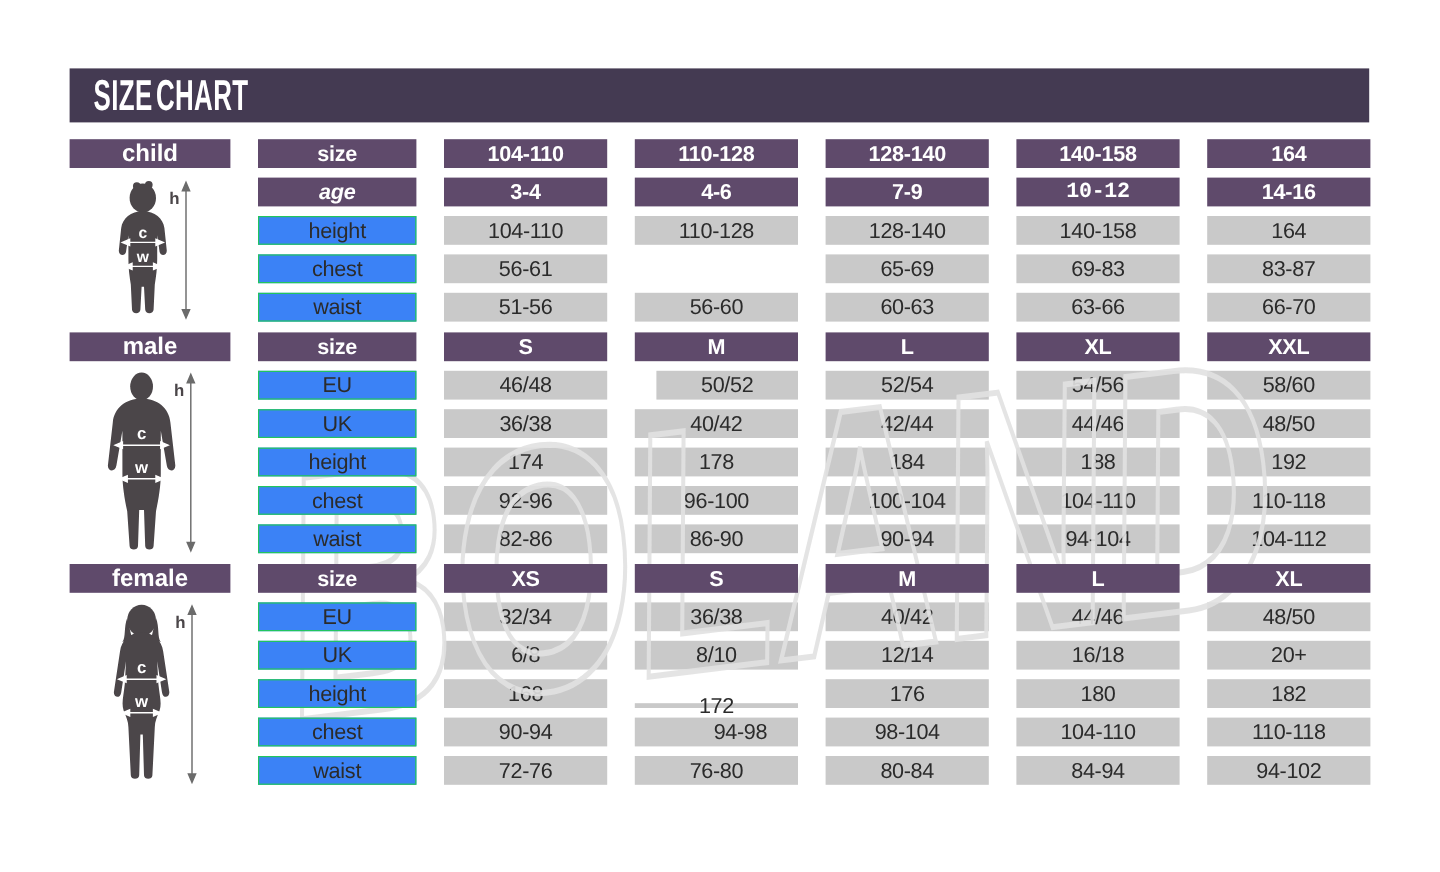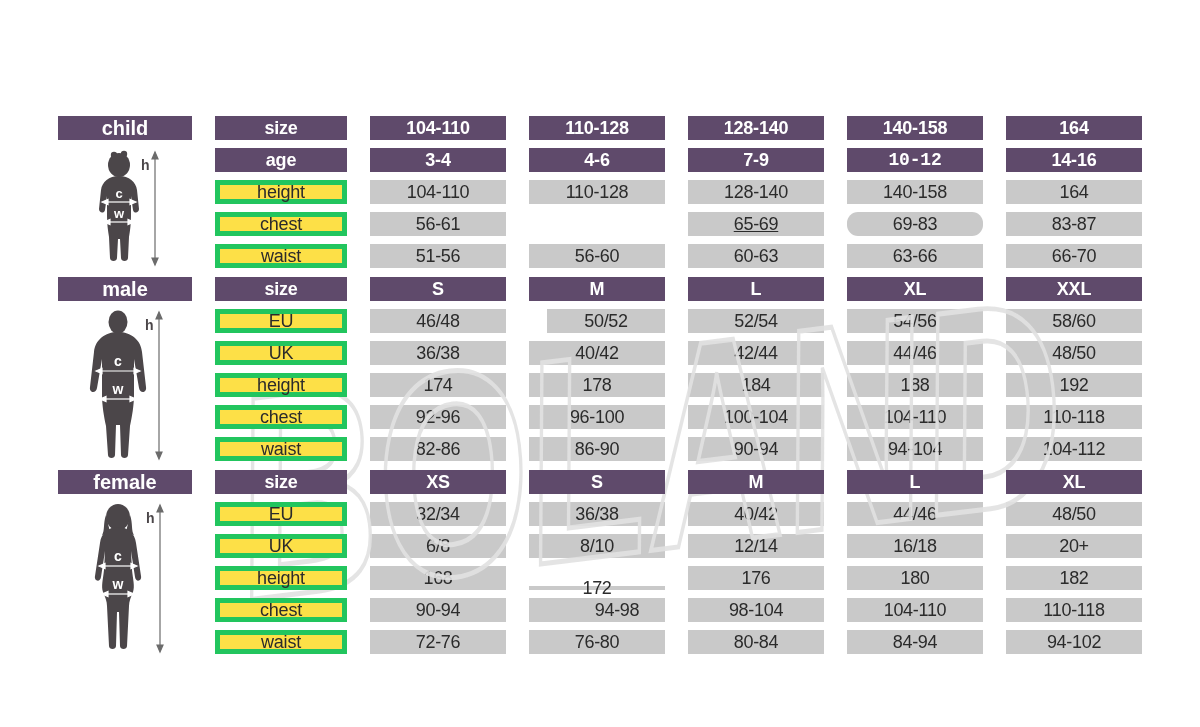--- a/index.html
+++ b/index.html
@@ -43,21 +43,21 @@
     position:relative; z-index:10;
   }
   .banner-cell {
     background:#5f4a6b; color:#fff;
     font-weight:bold; font-size:18px;
     display:flex; align-items:center; justify-content:center;
     position:relative; z-index:10;
     letter-spacing:-0.2px;
   }
   .label-box {
-    background:#fde047; border:5px solid #22c55e;
+    background:#3b82f6; border:1px solid #22c55e;
     color:#2b2b2b; font-size:18px;
     display:flex; align-items:center; justify-content:center;
     box-sizing:border-box;
     position:relative; z-index:10;
     letter-spacing:-0.2px;
   }
   .data-cell {
     background:#c9c9c9; color:#2b2b2b; font-size:18px;
     display:flex; align-items:center; justify-content:center;
     letter-spacing:-0.3px;
@@ -73,20 +73,23 @@
   .watermark {
     position:absolute; inset:0;
     z-index:5; pointer-events:none;
   }
 </style>
 </head>
 <body>
 
 <div class="page">
 
+  <header class="title-bar">
+    <span class="title-text">SIZE CHART</span>
+  </header>
 
   <main id="sections">
       <section class="section">
         <div class="section-banner">child</div>
         <div class="figure" style="grid-row: 2 / span 4;">
     <svg width="134" height="120" viewBox="0 0 134 120">
       <g fill="#4b4649">
         <circle cx="56" cy="7" r="3.2"></circle>
         <circle cx="66" cy="6" r="3.2"></circle>
         <ellipse cx="61" cy="17" rx="11" ry="12"></ellipse>
@@ -109,37 +112,37 @@
       <text x="61" y="50" text-anchor="middle" font-size="13" font-weight="bold" fill="#ffffff">c</text>
       <text x="61" y="70" text-anchor="middle" font-size="13" font-weight="bold" fill="#ffffff">w</text>
     </svg>
   </div>
         <div class="row-label banner-cell" style="grid-area: 1 / 2;">size</div>
         <div class="cell banner-cell" style="grid-area: 1 / 3;">104-110</div>
         <div class="cell banner-cell" style="grid-area: 1 / 4;">110-128</div>
         <div class="cell banner-cell" style="grid-area: 1 / 5;">128-140</div>
         <div class="cell banner-cell" style="grid-area: 1 / 6;">140-158</div>
         <div class="cell banner-cell" style="grid-area: 1 / 7;">164</div>
-        <div class="row-label banner-cell" style="grid-area: 2 / 2;">age</div>
+        <div class="row-label banner-cell" style="grid-area: 2 / 2; font-style: italic;">age</div>
         <div class="cell banner-cell" style="grid-area: 2 / 3;">3-4</div>
         <div class="cell banner-cell" style="grid-area: 2 / 4;">4-6</div>
         <div class="cell banner-cell" style="grid-area: 2 / 5;">7-9</div>
         <div class="cell banner-cell" style="grid-area: 2 / 6; font-family: Liberation Mono, monospace;">10-12</div>
         <div class="cell banner-cell" style="grid-area: 2 / 7;">14-16</div>
         <div class="row-label label-box" style="grid-area: 3 / 2;">height</div>
         <div class="cell data-cell" style="grid-area: 3 / 3;">104-110</div>
         <div class="cell data-cell" style="grid-area: 3 / 4;">110-128</div>
         <div class="cell data-cell" style="grid-area: 3 / 5;">128-140</div>
         <div class="cell data-cell" style="grid-area: 3 / 6;">140-158</div>
         <div class="cell data-cell" style="grid-area: 3 / 7;">164</div>
         <div class="row-label label-box" style="grid-area: 4 / 2;">chest</div>
         <div class="cell data-cell" style="grid-area: 4 / 3;">56-61</div>
         <div class="cell data-cell" style="grid-area: 4 / 4; margin-top: 41px;">61-65</div>
-        <div class="cell data-cell" style="grid-area: 4 / 5; text-decoration: underline;">65-69</div>
-        <div class="cell data-cell" style="grid-area: 4 / 6; border-radius: 11px;">69-83</div>
+        <div class="cell data-cell" style="grid-area: 4 / 5;">65-69</div>
+        <div class="cell data-cell" style="grid-area: 4 / 6;">69-83</div>
         <div class="cell data-cell" style="grid-area: 4 / 7;">83-87</div>
         <div class="row-label label-box" style="grid-area: 5 / 2;">waist</div>
         <div class="cell data-cell" style="grid-area: 5 / 3;">51-56</div>
         <div class="cell data-cell" style="grid-area: 5 / 4;">56-60</div>
         <div class="cell data-cell" style="grid-area: 5 / 5;">60-63</div>
         <div class="cell data-cell" style="grid-area: 5 / 6;">63-66</div>
         <div class="cell data-cell" style="grid-area: 5 / 7;">66-70</div>
       </section>
       <section class="section">
         <div class="section-banner">male</div>

